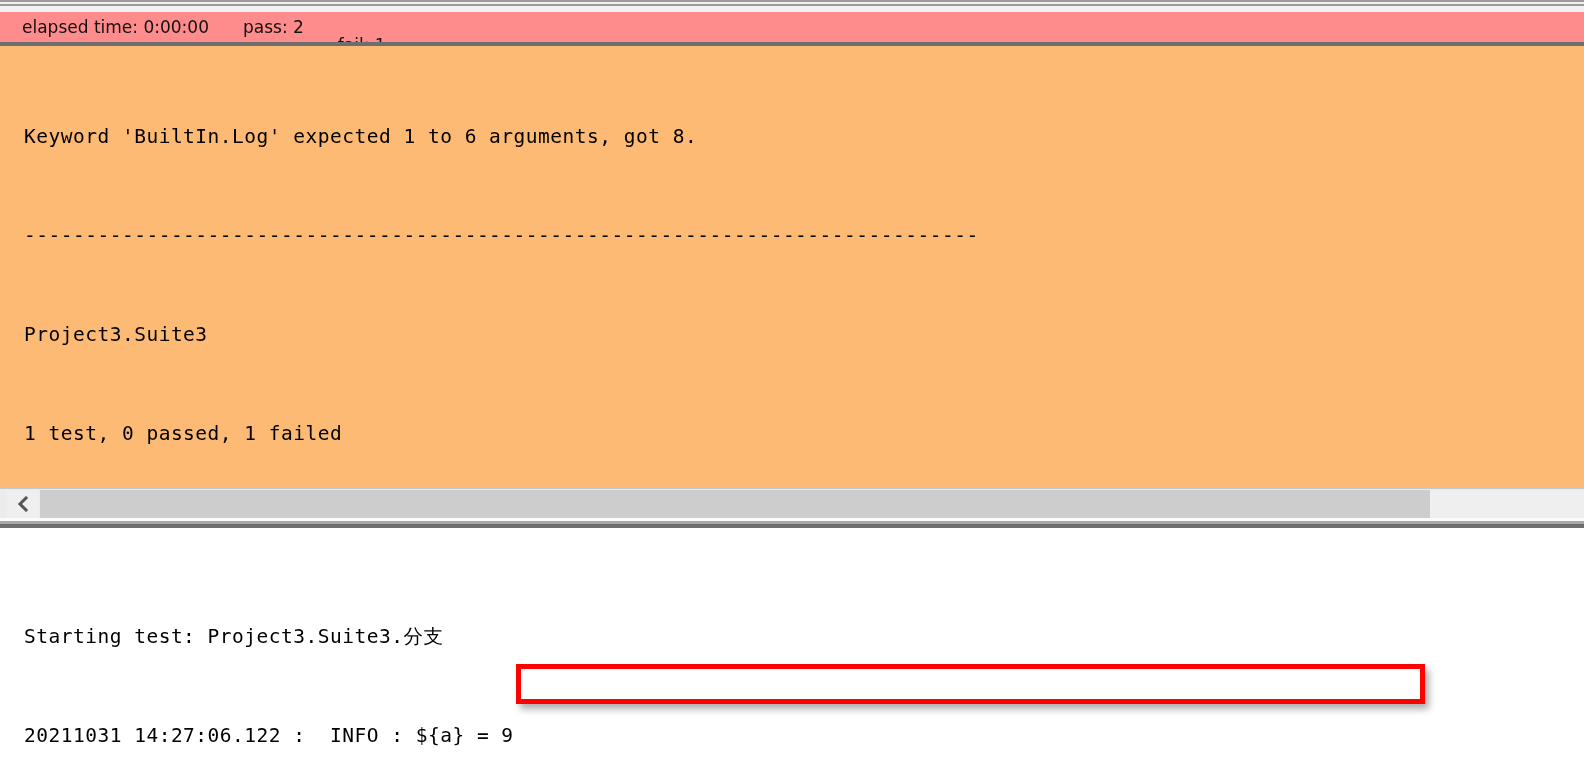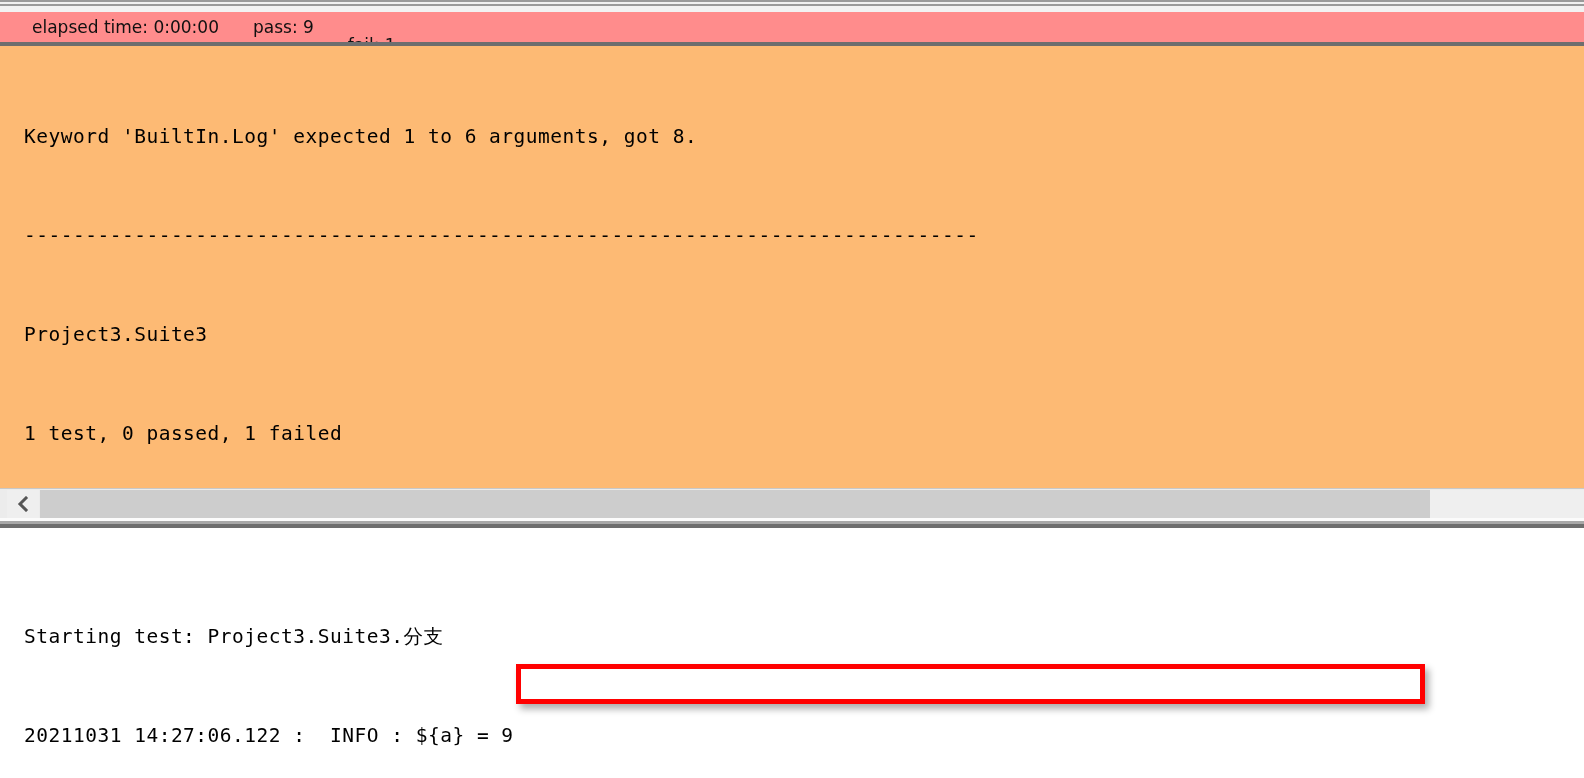--- a/index.html
+++ b/index.html
@@ -58,21 +58,21 @@
     width: 1584px;
     height: 30px;
     background: #ff8c8c;
     display: flex;
     align-items: center;
     font-family: "DejaVu Sans", "Liberation Sans", sans-serif;
     font-size: 17px;
     color: #101010;
     white-space: pre;
     box-sizing: border-box;
-    padding-left: 32px;
+    padding-left: 22px;
   }
   .status-seg { margin-right: 34px; }
   .status-seg.last { margin-right: 0; margin-top: 36px; }
 
   .status-underline {
     position: absolute;
     top: 42px; left: 0;
     width: 1584px;
     height: 4px;
     background: #6e6e6e;
@@ -221,21 +221,21 @@
 <div id="app">
 
   <div class="top-chrome">
     <div class="chrome-line-1"></div>
     <div class="chrome-line-2"></div>
     <div class="chrome-gap"></div>
   </div>
 
   <div class="status-bar">
     <span class="status-seg">elapsed time: 0:00:00</span>
-    <span class="status-seg">pass: 9</span>
+    <span class="status-seg">pass: 2</span>
     <span class="status-seg last">fail: 1</span>
   </div>
   <div class="status-underline"></div>
 
   <div class="pane-top-leftedge"></div>
   <div class="pane-top-leftedge-inner"></div>
   <div class="pane-top">
     <div class="console-text">
       <div class="console-line">Keyword 'BuiltIn.Log' expected 1 to 6 arguments, got 8.</div>
       <div class="console-line rule-line">------------------------------------------------------------------------------</div>

